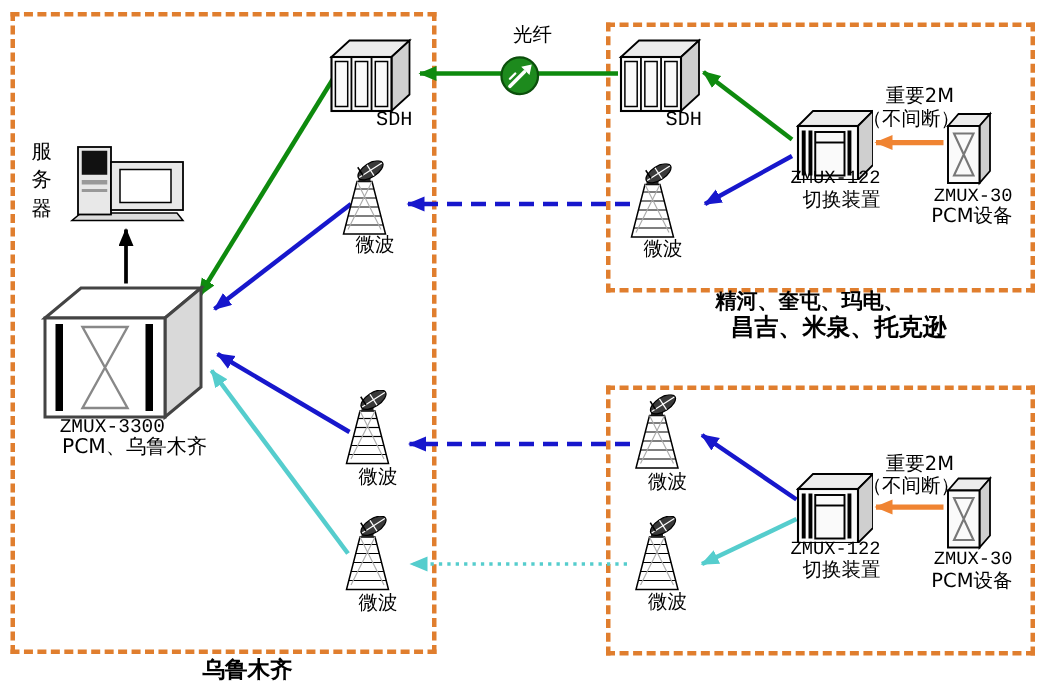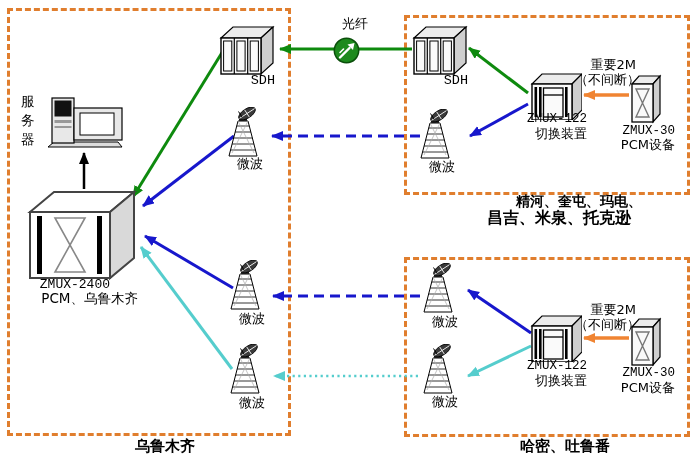--- a/index.html
+++ b/index.html
@@ -177,21 +177,21 @@
     </svg>
   <svg class="icon" style="left:630px;top:317px" width="32" height="50">
       <use href="#sym-zmux30"></use>
     </svg>
 
   <div class="lbl vert" style="left:21px;top:92px;width:16px;font-size:13.5px;line-height:19px;">服务器</div>
   <div class="lbl ctr" style="left:324px;top:17px;width:44px;font-size:13px;">光纤</div>
   <div class="lbl ctr mono" style="left:219px;top:73px;width:56px;font-size:13.5px;">SDH</div>
   <div class="lbl ctr mono" style="left:412px;top:73px;width:56px;font-size:13.5px;">SDH</div>
 
-  <div class="lbl ctr mono" style="left:26px;top:278px;width:84px;font-size:13px;">ZMUX-2400</div>
+  <div class="lbl ctr mono" style="left:26px;top:278px;width:84px;font-size:13px;">ZMUX-3300</div>
   <div class="lbl ctr" style="left:12px;top:291px;width:126px;font-size:13.5px;">PCM、乌鲁木齐</div>
 
   <div class="lbl ctr" style="left:223px;top:157px;width:40px;font-size:13px;">微波</div>
   <div class="lbl ctr" style="left:225px;top:312px;width:40px;font-size:13px;">微波</div>
   <div class="lbl ctr" style="left:225px;top:396px;width:40px;font-size:13px;">微波</div>
   <div class="lbl ctr" style="left:415px;top:160px;width:40px;font-size:13px;">微波</div>
   <div class="lbl ctr" style="left:418px;top:315px;width:40px;font-size:13px;">微波</div>
   <div class="lbl ctr" style="left:418px;top:395px;width:40px;font-size:13px;">微波</div>
 
   <div class="lbl ctr mono" style="left:517px;top:112px;width:70px;font-size:12.5px;">ZMUX-122</div>
@@ -202,17 +202,16 @@
   <div class="lbl ctr" style="left:570px;top:73px;width:70px;font-size:13px;">（不间断）</div>
 
   <div class="lbl ctr mono" style="left:517px;top:359px;width:70px;font-size:12.5px;">ZMUX-122</div>
   <div class="lbl ctr" style="left:517px;top:374px;width:70px;font-size:13px;">切换装置</div>
   <div class="lbl ctr mono" style="left:615px;top:366px;width:60px;font-size:12.5px;">ZMUX-30</div>
   <div class="lbl ctr" style="left:615px;top:381px;width:60px;font-size:13px;">PCM设备</div>
   <div class="lbl ctr" style="left:574px;top:303px;width:62px;font-size:13px;">重要2M</div>
   <div class="lbl ctr" style="left:570px;top:318px;width:70px;font-size:13px;">（不间断）</div>
 
   <div class="lbl ctr bold" style="left:95px;top:438px;width:100px;font-size:15px;">乌鲁木齐</div>
-  <div class="lbl ctr bold" style="left:508px;top:193px;width:134px;font-size:14px;">精河、奎屯、玛电、</div>
+  <div class="lbl ctr bold" style="left:469px;top:193px;width:134px;font-size:14px;">精河、奎屯、玛电、</div>
   <div class="lbl ctr bold" style="left:487px;top:209px;width:134px;font-size:16px;">昌吉、米泉、托克逊</div>
-  <div class="lbl ctr bold" style="left:500px;top:438px;width:110px;font-size:15px;">哈密、吐鲁番</div>
 
 </div>
 
 </body></html>

